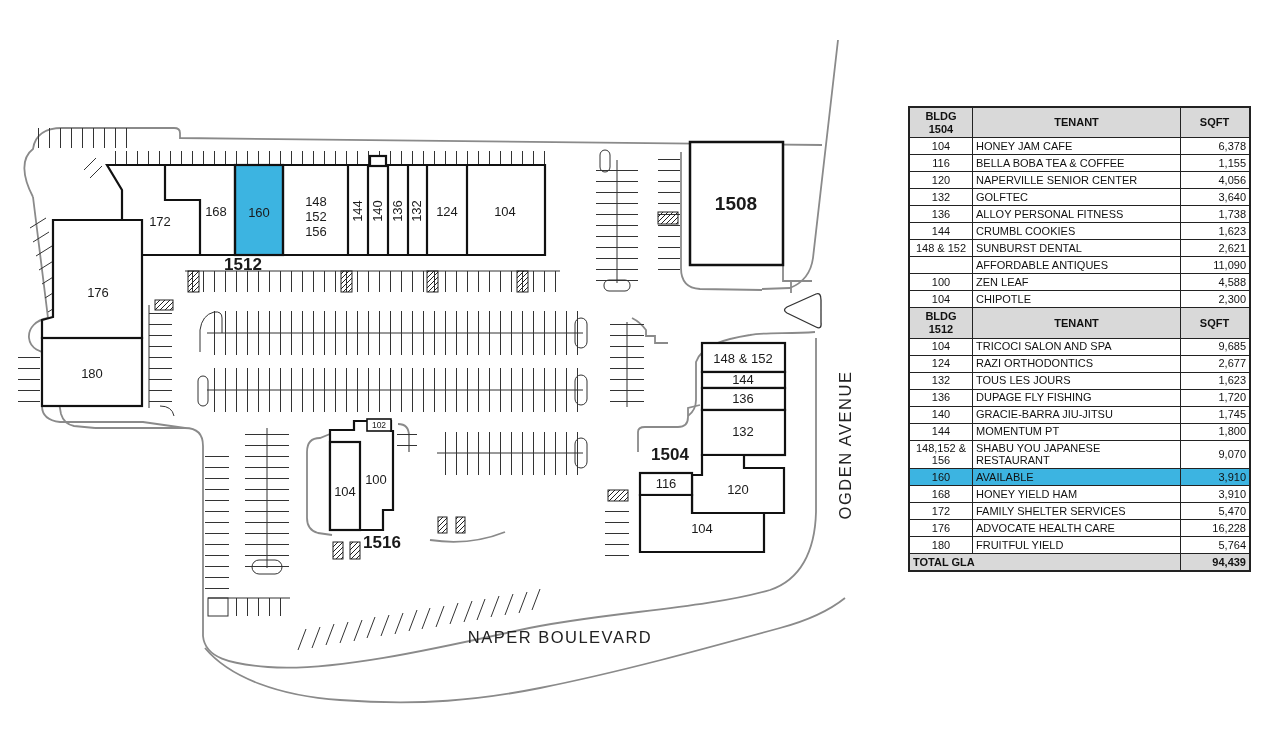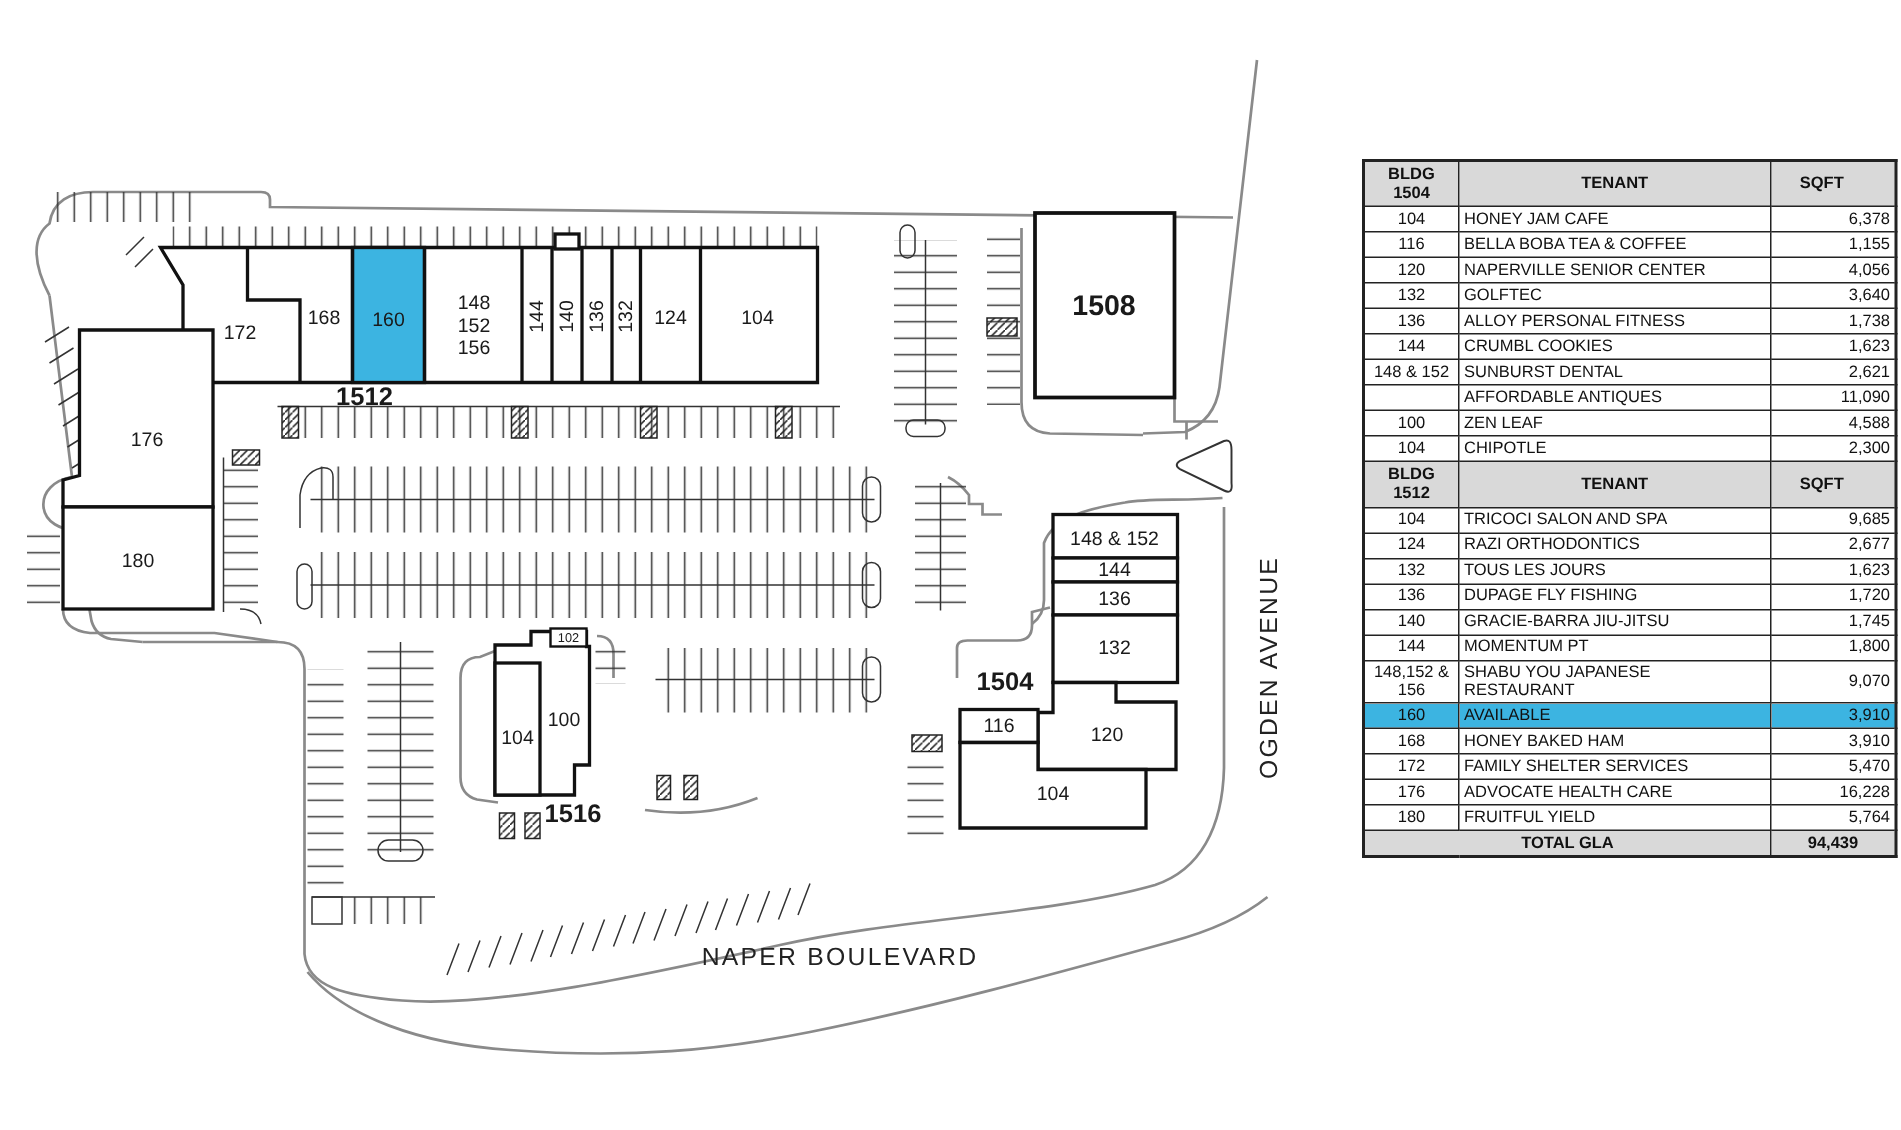--- a/index.html
+++ b/index.html
@@ -16,23 +16,23 @@
   
   #tenant-panel{position:absolute;left:908px;top:106px;width:334px;}
   table.tenants{border-collapse:collapse;width:100%;table-layout:fixed;
     border:2px solid #222;font-size:11px;color:#111;}
   table.tenants td{border:1px solid #222;height:14px;padding:1px 3px;line-height:1.15;
     overflow:hidden;}
   td.col-bldg{width:56px;text-align:center;}
   td.col-tenant{width:201px;text-align:left;}
   td.col-sqft{width:61px;text-align:right;padding-right:5px;}
   tr.sec td{background:var(--hdrgray,#d9d9d9);font-weight:bold;text-align:center;padding:2px 3px;}
-  tr.sec td.col-sqft{text-align:center;padding-right:18px;}
+  tr.sec td.col-sqft{text-align:center;padding-right:4px;}
   tr.avail td{background:var(--avail,#3cb4e1);}
-  tr.total td{background:var(--hdrgray,#d9d9d9);font-weight:bold;text-align:center;}
+  tr.total td{background:var(--hdrgray,#d9d9d9);font-weight:bold;}
   td.total-label{text-align:left;padding-left:66px;}
 </style>
 </head>
 <body>
 
 <div id="stage">
 
   <svg id="siteplan" width="905" height="753" viewBox="0 0 905 753">
     <defs>
       <pattern id="combV" width="11" height="44" patternUnits="userSpaceOnUse">
@@ -321,21 +321,21 @@
             <td class="col-tenant">SHABU YOU JAPANESE RESTAURANT</td>
             <td class="col-sqft">9,070</td>
           </tr>
           <tr class="avail">
             <td class="col-bldg">160</td>
             <td class="col-tenant">AVAILABLE</td>
             <td class="col-sqft">3,910</td>
           </tr>
           <tr>
             <td class="col-bldg">168</td>
-            <td class="col-tenant">HONEY BAKED HAM</td>
+            <td class="col-tenant">HONEY YIELD HAM</td>
             <td class="col-sqft">3,910</td>
           </tr>
           <tr>
             <td class="col-bldg">172</td>
             <td class="col-tenant">FAMILY SHELTER SERVICES</td>
             <td class="col-sqft">5,470</td>
           </tr>
           <tr>
             <td class="col-bldg">176</td>
             <td class="col-tenant">ADVOCATE HEALTH CARE</td>

